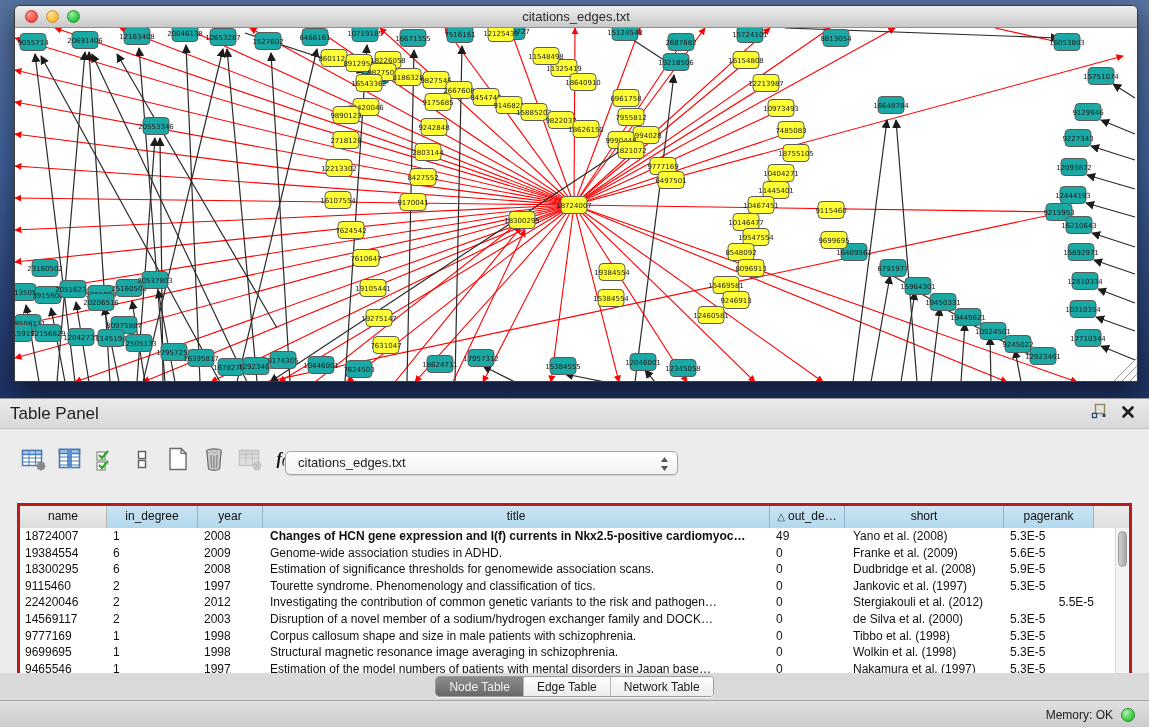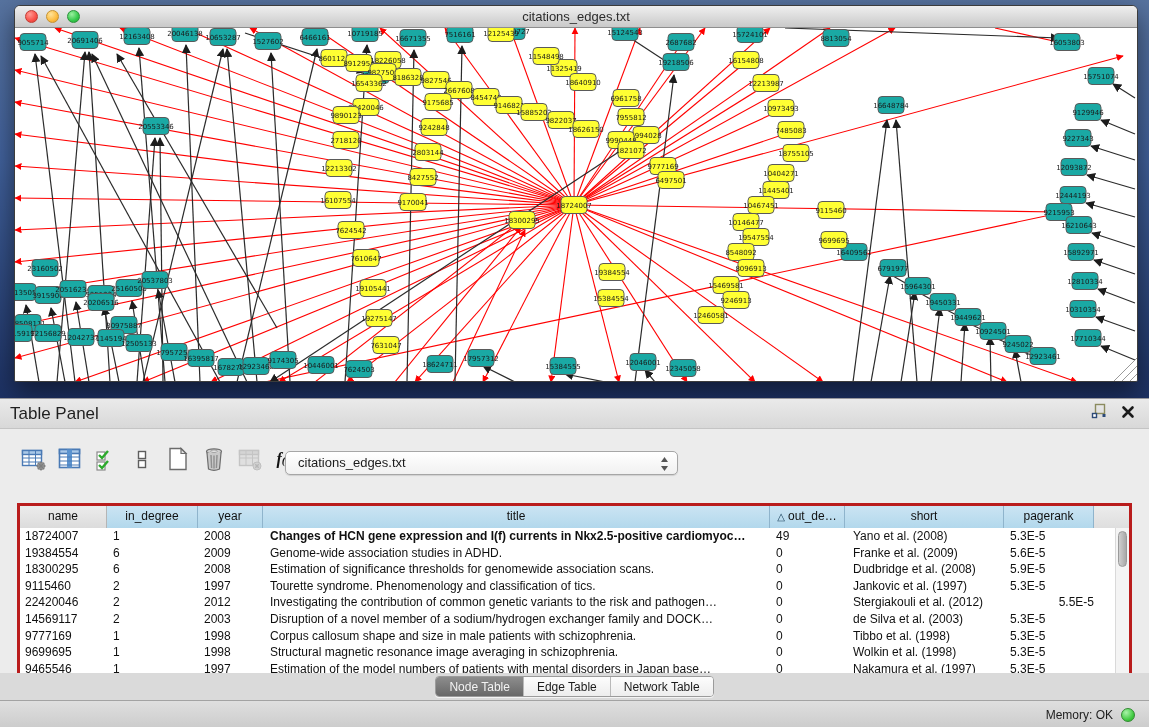--- a/index.html
+++ b/index.html
@@ -896,21 +896,21 @@
           <div class="td" style="width: 75px; padding-left: 6px;">0</div>
           <div class="td" style="width: 159px; padding-left: 8px;">Stergiakouli et al. (2012)</div>
           <div class="td" style="width: 90px; padding-left: 6px; text-align: right;">5.5E-5</div>
         </div>
         <div class="tr">
           <div class="td" style="width: 87px; padding-left: 5px;">14569117</div>
           <div class="td" style="width: 91px; padding-left: 6px;">2</div>
           <div class="td" style="width: 65px; padding-left: 6px;">2003</div>
           <div class="td" style="width: 507px; padding-left: 7px;">Disruption of a novel member of a sodium/hydrogen exchanger family and DOCK…</div>
           <div class="td" style="width: 75px; padding-left: 6px;">0</div>
-          <div class="td" style="width: 159px; padding-left: 8px;">de Silva et al. (2003)</div>
+          <div class="td" style="width: 159px; padding-left: 8px;">de Silva et al. (2000)</div>
           <div class="td" style="width: 90px; padding-left: 6px;">5.3E-5</div>
         </div>
         <div class="tr">
           <div class="td" style="width: 87px; padding-left: 5px;">9777169</div>
           <div class="td" style="width: 91px; padding-left: 6px;">1</div>
           <div class="td" style="width: 65px; padding-left: 6px;">1998</div>
           <div class="td" style="width: 507px; padding-left: 7px;">Corpus callosum shape and size in male patients with schizophrenia.</div>
           <div class="td" style="width: 75px; padding-left: 6px;">0</div>
           <div class="td" style="width: 159px; padding-left: 8px;">Tibbo et al. (1998)</div>
           <div class="td" style="width: 90px; padding-left: 6px;">5.3E-5</div>

